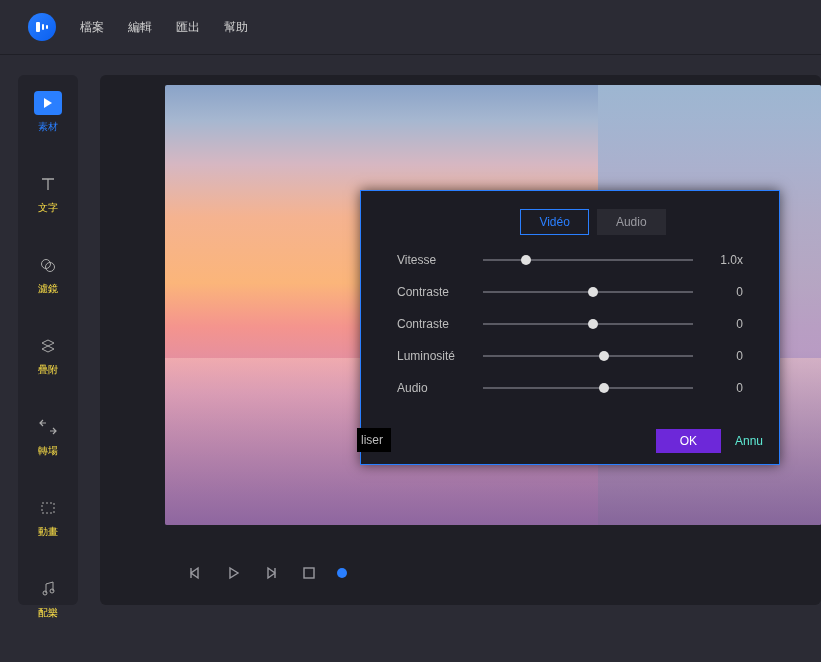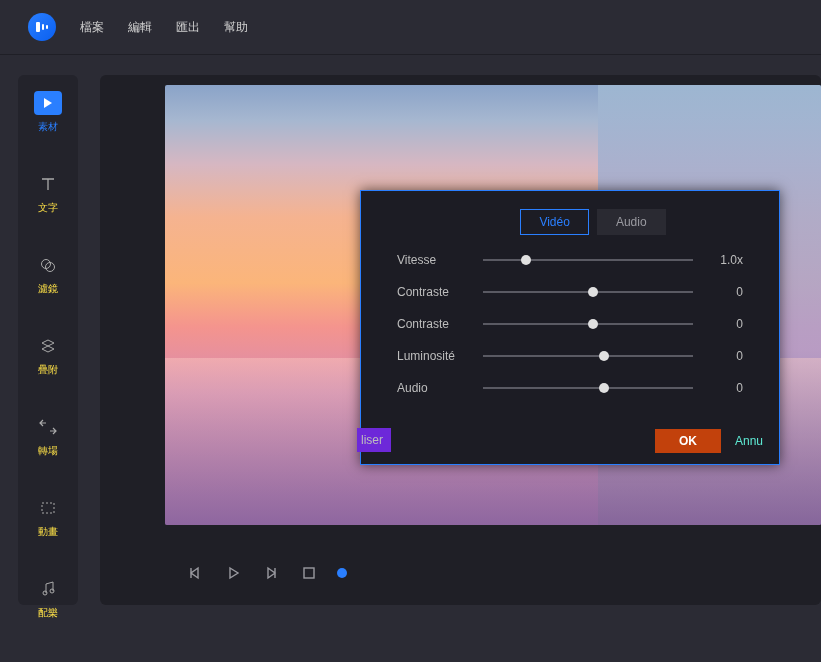--- a/index.html
+++ b/index.html
@@ -134,26 +134,26 @@
   }
   .rotate-btns { flex:1; display:flex; gap:32px; padding-left:10px;}
   .rot-btn { width:18px;height:18px;cursor:pointer;color:#bdbdbd;display:flex;align-items:center;justify-content:center;}
 
   .modal-footer {
     position:absolute; left:0; right:0; bottom:0; height:46px;
     display:flex; align-items:center; justify-content:flex-end;
     gap:14px; padding-right:16px;
   }
   .btn { padding: 5px 24px; font-size:12px; cursor:pointer; }
-  .btn-primary { background:#c2410c; color:#fff; border:none;font-weight:bold; }
+  .btn-primary { background:#6d28d9; color:#fff; border:none; }
   .btn-secondary-frag { color:#5eead4; }
   .footer-left-frag {
     position:absolute; left:-4px; bottom:12px;
     color:#bdbdbd; font-size:12px;
-    background:#6d28d9; padding:5px 8px 5px 4px;
+    background:#000000; padding:5px 8px 5px 4px;
   }
 </style>
 </head>
 <body>
 
 <div class="menubar">
   <div class="app-logo">
     <svg width="14" height="12" viewBox="0 0 14 12">
         <rect x="1" y="1" width="4" height="10" rx="1" fill="#fff"></rect>
         <rect x="7" y="3" width="2" height="6" rx="1" fill="#fff"></rect>

